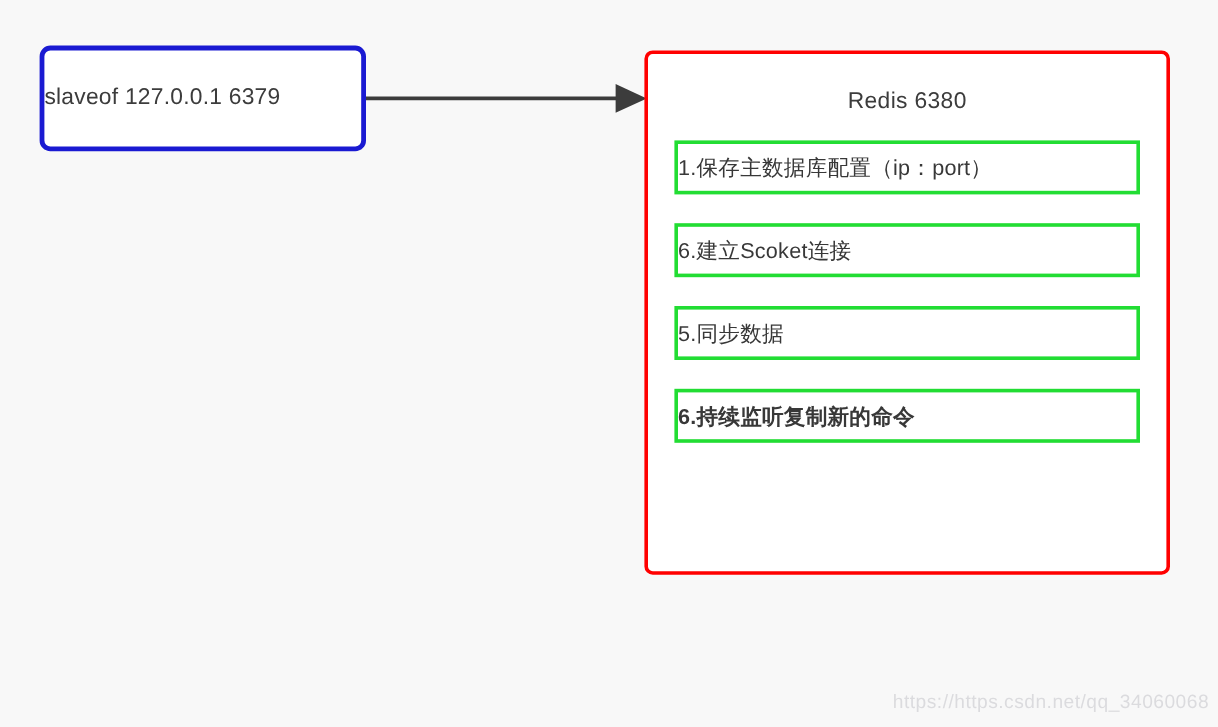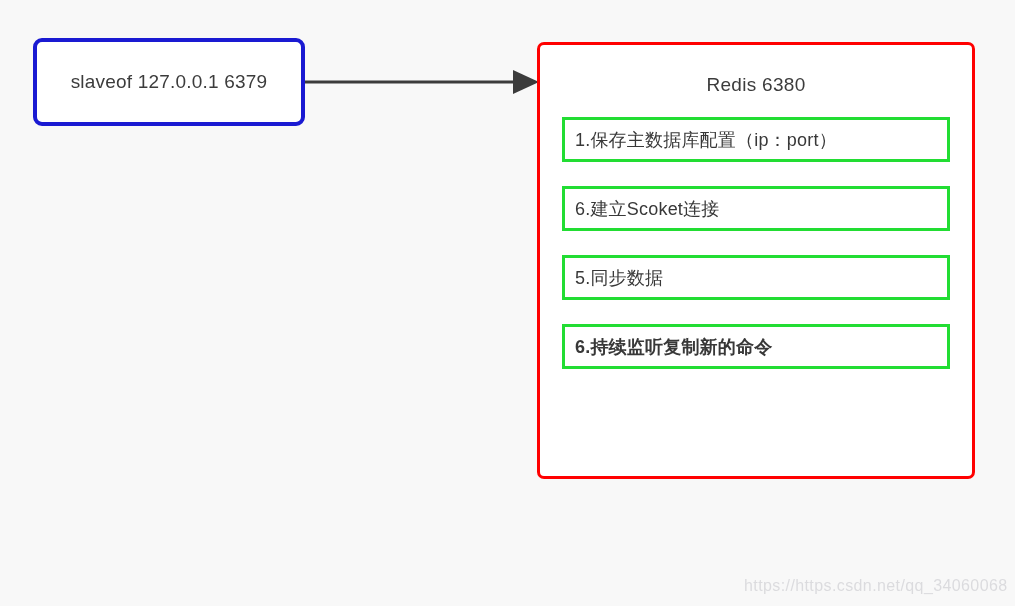--- a/index.html
+++ b/index.html
@@ -29,21 +29,21 @@
     left: 33px;
     top: 38px;
     width: 272px;
     height: 88px;
     box-sizing: border-box;
     background: #ffffff;
     border: 4px solid #1a1ad2;
     border-radius: 9px;
     display: flex;
     align-items: center;
-    justify-content: center;
+    justify-content: flex-start;
   }
   .cmd-node-label {
     font-size: 19px;
     color: #3c3c3c;
     letter-spacing: .2px;
     white-space: nowrap;
   }
 
   
   .arrow-wrap {
@@ -87,21 +87,21 @@
     background: #ffffff;
     border: 3px solid #22dd33;
     display: flex;
     align-items: center;
   }
   .step-item:last-child {
     margin-bottom: 0;
     font-weight: bold;
   }
   .step-text {
-    padding-left: 10px;
+    padding-left: 0;
     font-size: 18px;
     color: #383838;
     white-space: nowrap;
     letter-spacing: .2px;
   }
 
   
   .watermark {
     position: absolute;
     left: 744px;

